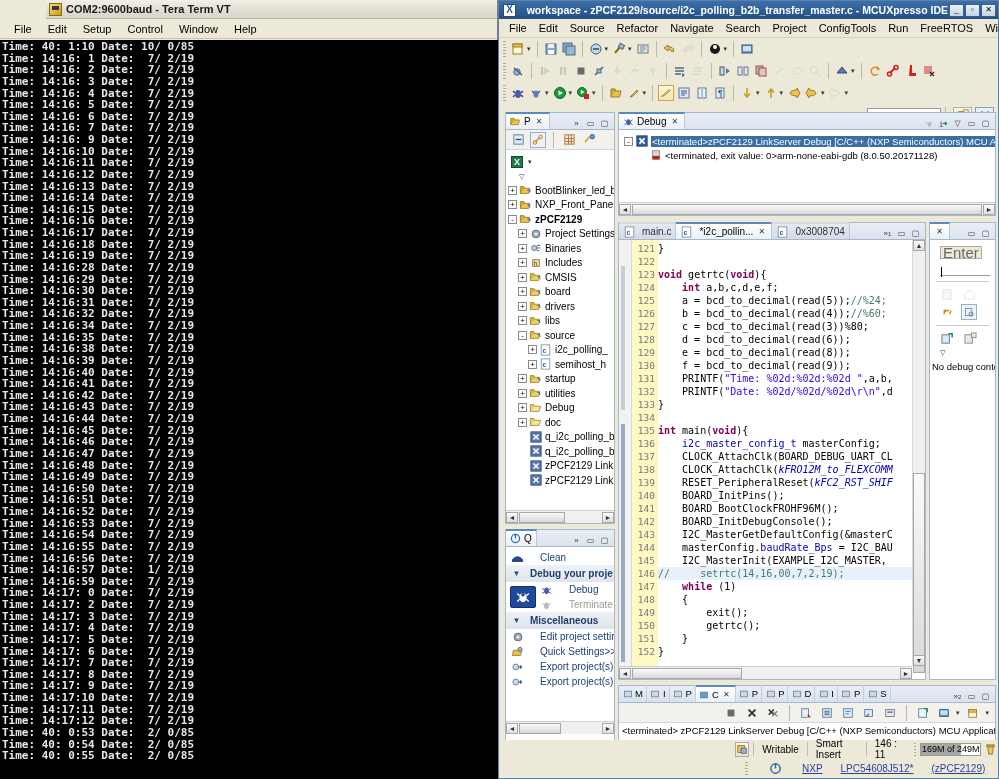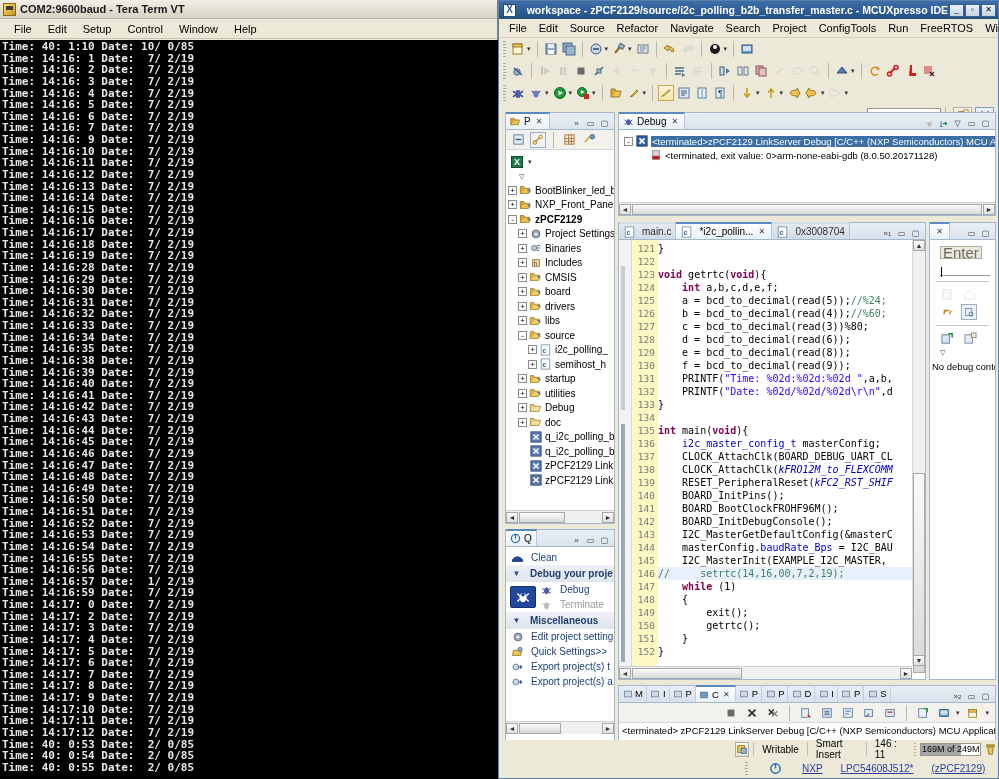--- a/index.html
+++ b/index.html
@@ -17,20 +17,21 @@
     position: absolute; left: 0; top: 0; width: 498px; height: 779px;
     background: #ece9d8;
     border-right: 1px solid #808080;
   }
   #tt-titlebar {
     height: 19px;
     background: linear-gradient(to bottom,#f0efe9 0%,#e4e1d6 45%,#d8d4c6 100%);
     display: flex; align-items: center;
     padding: 0 3px;
     border-bottom: 1px solid #b8b4a8;
+    margin-left: 46px;
   }
   #tt-icon {
     width: 13px; height: 13px; margin-right: 4px;
     background: linear-gradient(135deg,#f7d97a,#c79a20);
     border: 1px solid #8a6a10;
     position: relative;
   }
   #tt-icon::after{
     content:""; position:absolute; left:2px; top:2px; width:7px; height:4px;
     background:#3a3a3a;
@@ -176,21 +177,21 @@
   .sbtn { width:12px;height:11px;background:linear-gradient(to bottom,#fbfbfb,#dedede);
           border:1px solid #a8a8a8;font-size:7px;text-align:center;line-height:9px;color:#333;flex:none; }
   .sthumb { height:11px; background:linear-gradient(to bottom,#fbfbfb,#d8d8d8); border:1px solid #a8a8a8; }
 
   
   #quick { left:6px; top:528px; width:110px; height:222px; }
   #quick-body { position:absolute; top:20px; left:0; right:0; bottom:16px; overflow:hidden; background:#fff; }
   .qsec { display:flex; align-items:center; gap:4px; height:17px; padding-left:4px;
           background:linear-gradient(to bottom,#eef1f6,#dfe5ed);
           font-size:10px; font-weight:bold; color:#1f3d6e; white-space:nowrap; }
-  .qitem { display:flex; align-items:center; gap:4px; height:15px; padding-left:5px;
+  .qitem { display:flex; align-items:center; gap:13px; height:15px; padding-left:5px;
            font-size:10px; color:#1b3f7a; white-space:nowrap; }
   .qitem.dim { color:#9a9a9a; }
   .qbig { width:26px;height:22px;background:#20489b;border:1px solid #13306e;border-radius:2px;
           display:flex;align-items:center;justify-content:center;color:#fff;font-size:13px; }
 
   
   #debugv { left:119px; top:111px; width:378px; height:104px; }
   #debugv-body { position:absolute; top:18px; left:0; right:0; bottom:13px; background:#fff; overflow:hidden; padding:3px 0 0 3px;}
   .dbgrow { display:flex; align-items:center; font-size:9.5px; color:#000; height:14px; white-space:nowrap; }
 
@@ -280,21 +281,20 @@
         <div class="ttline">Time: 14:16:15 Date:  7/ 2/19</div>
         <div class="ttline">Time: 14:16:16 Date:  7/ 2/19</div>
         <div class="ttline">Time: 14:16:17 Date:  7/ 2/19</div>
         <div class="ttline">Time: 14:16:18 Date:  7/ 2/19</div>
         <div class="ttline">Time: 14:16:19 Date:  7/ 2/19</div>
         <div class="ttline">Time: 14:16:28 Date:  7/ 2/19</div>
         <div class="ttline">Time: 14:16:29 Date:  7/ 2/19</div>
         <div class="ttline">Time: 14:16:30 Date:  7/ 2/19</div>
         <div class="ttline">Time: 14:16:31 Date:  7/ 2/19</div>
         <div class="ttline">Time: 14:16:32 Date:  7/ 2/19</div>
-        <div class="ttline">Time: 14:16:33 Date:  7/ 2/19</div>
         <div class="ttline">Time: 14:16:34 Date:  7/ 2/19</div>
         <div class="ttline">Time: 14:16:35 Date:  7/ 2/19</div>
         <div class="ttline">Time: 14:16:38 Date:  7/ 2/19</div>
         <div class="ttline">Time: 14:16:39 Date:  7/ 2/19</div>
         <div class="ttline">Time: 14:16:40 Date:  7/ 2/19</div>
         <div class="ttline">Time: 14:16:41 Date:  7/ 2/19</div>
         <div class="ttline">Time: 14:16:42 Date:  7/ 2/19</div>
         <div class="ttline">Time: 14:16:43 Date:  7/ 2/19</div>
         <div class="ttline">Time: 14:16:44 Date:  7/ 2/19</div>
         <div class="ttline">Time: 14:16:45 Date:  7/ 2/19</div>

